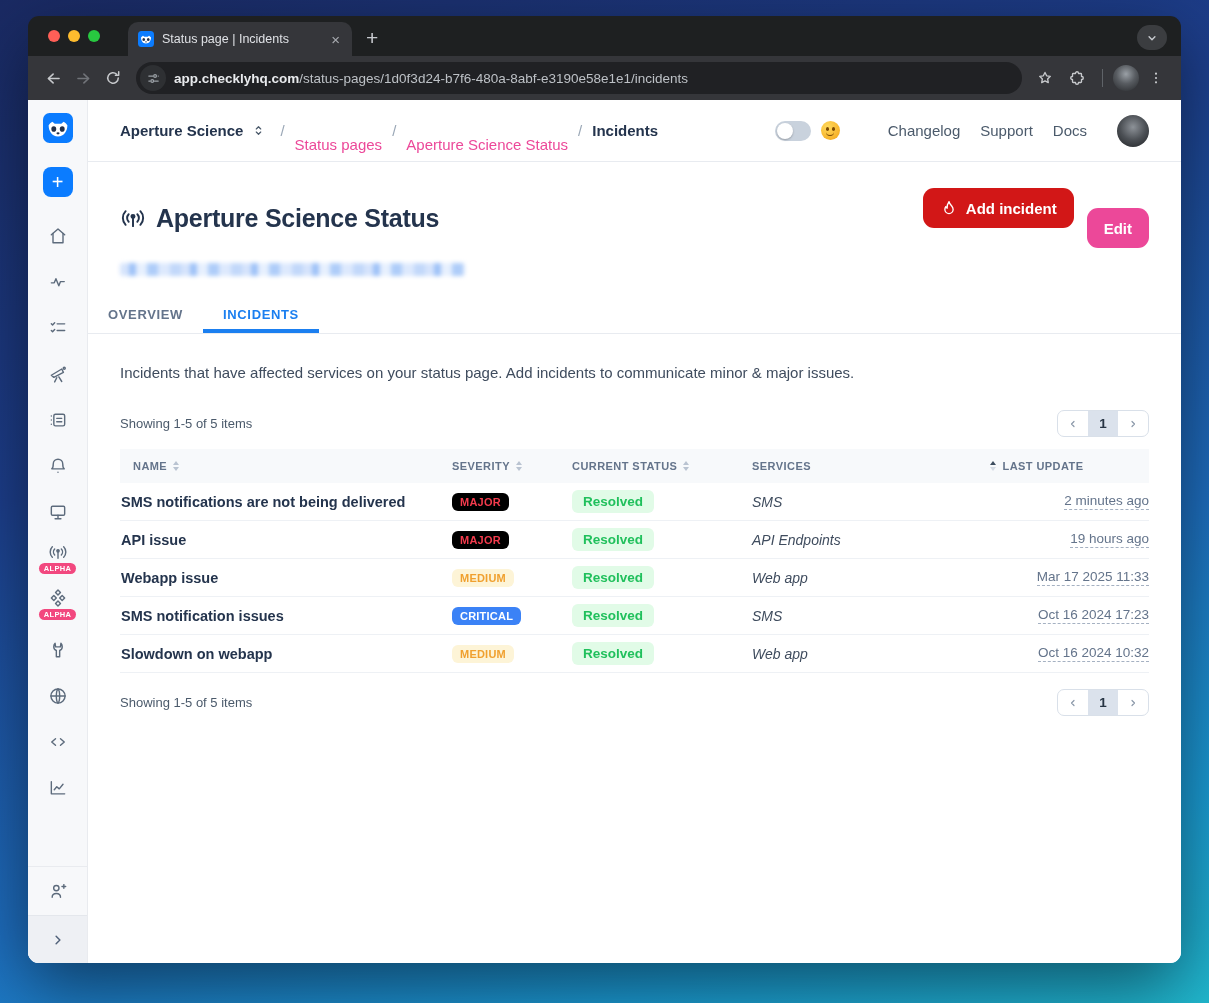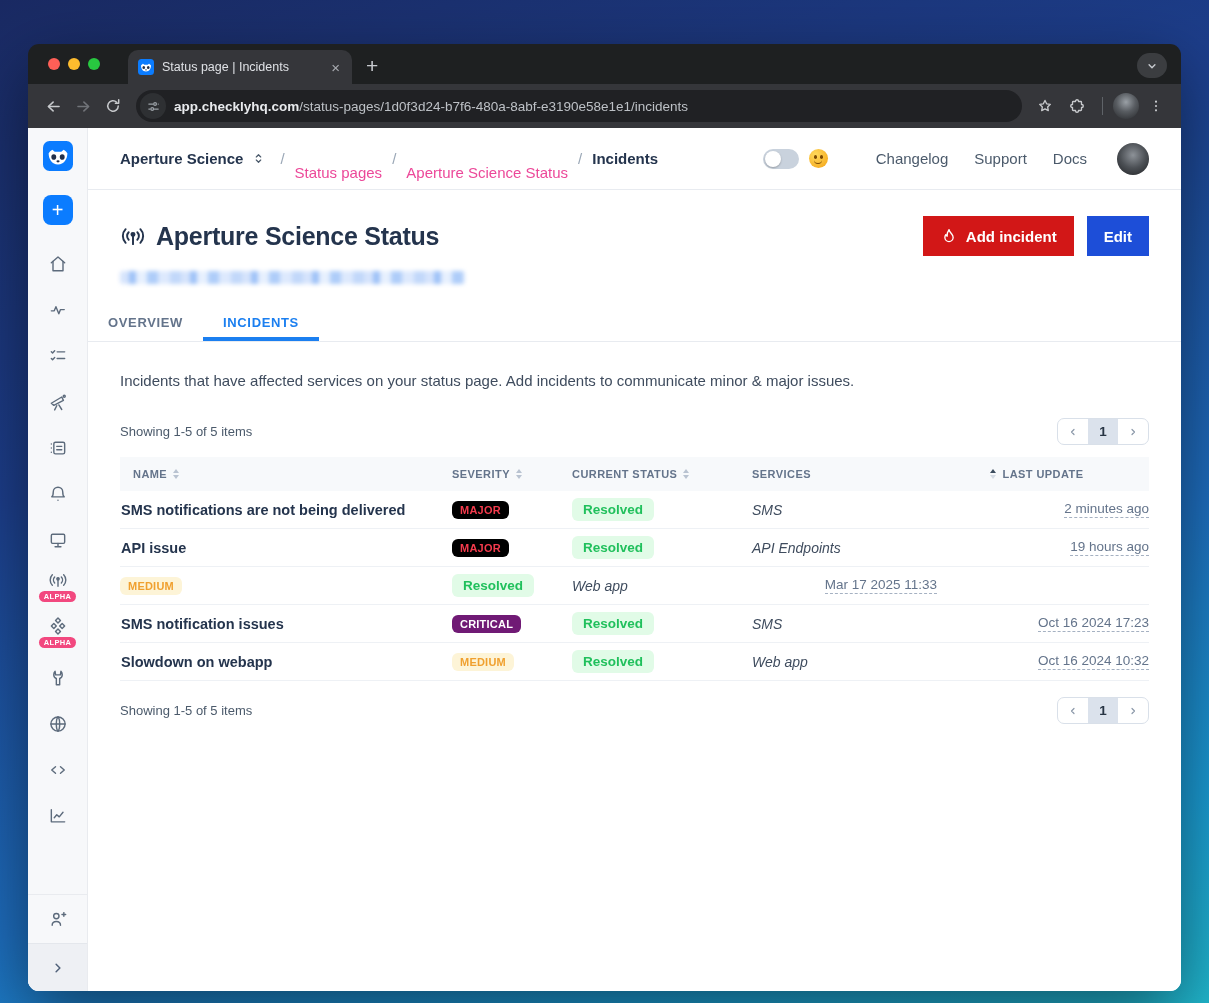--- a/index.html
+++ b/index.html
@@ -1,20 +1,20 @@
 <!DOCTYPE html>
 <html><head>
 <meta charset="utf-8">
 <style>
   * { box-sizing: border-box; }
   html,body { margin:0; padding:0; width:1209px; height:1003px; overflow:hidden;
     font-family:"Liberation Sans", sans-serif; }
   .canvas { width:1209px; height:1003px; position:relative;
     background:linear-gradient(160deg,#1a2a63 0%,#1d3f8d 35%,#1e6fc0 65%,#1b9bd4 85%,#21b9cf 100%); }
-  .window { position:absolute; left:28px; top:44px; width:1153px; height:947px;
+  .window { position:absolute; left:28px; top:16px; width:1153px; height:947px;
     border-radius:11px; overflow:hidden; box-shadow:0 24px 70px rgba(0,0,0,.5); display:flex; flex-direction:column; }
 
   
   .tabstrip { height:40px; background:#1e2021; position:relative; display:flex; align-items:flex-end; flex:none; }
   .traffic { position:absolute; left:20px; top:14px; display:flex; gap:8px; }
   .light { width:12px; height:12px; border-radius:50%; }
   .light.red{background:#ff5f57}.light.yellow{background:#febc2e}.light.green{background:#28c840}
   .tab { margin-left:100px; width:224px; height:34px; background:#35363a; border-radius:10px 10px 0 0;
     display:flex; align-items:center; padding:0 8px 0 10px; gap:8px; }
   .tab-fav { width:16px; height:16px; flex:none; }
@@ -71,35 +71,35 @@
   .mode-group { display:flex; align-items:center; gap:10px; margin-right:48px; }
   .toggle { width:36px; height:20px; background:#c9d2dd; border-radius:10px; position:relative; }
   .toggle-knob { position:absolute; left:2px; top:2px; width:16px; height:16px; background:#fff;
     border-radius:50%; box-shadow:0 1px 2px rgba(0,0,0,.25); }
   .emoji-face { width:19px; height:19px; border-radius:50%; position:relative;
     background:radial-gradient(circle at 35% 30%, #ffd95c 0%, #f7b32a 70%, #ef9d1b 100%); }
   .emoji-face::before { content:''; position:absolute; left:5px; top:6px; width:3px; height:3.5px;
     background:#7c4a03; border-radius:50%; box-shadow:6px 0 0 #7c4a03; }
   .emoji-face::after { content:''; position:absolute; left:5.5px; top:9px; width:8px; height:5px;
     border-bottom:1.6px solid #7c4a03; border-radius:0 0 8px 8px; }
-  .nav-links { display:flex; align-items:center; gap:26px; margin-right:30px; }
+  .nav-links { display:flex; align-items:center; gap:20px; margin-right:30px; }
   .nav-link { color:#4b5a6b; font-size:15px; text-decoration:none; }
   .avatar-lg { width:32px; height:32px; border-radius:50%;
     background:radial-gradient(circle at 50% 38%, #8d9298 0%, #4c5055 50%, #1f2124 100%); }
 
   
   .main { flex:1; padding:0 32px; overflow:hidden; }
   .page-head { margin-top:26px; display:flex; align-items:center; }
   .head-icon { color:#24344d; display:flex; }
   .page-title { font-size:25px; font-weight:700; color:#24344d; margin:0 0 0 10px; letter-spacing:-.01em; }
   .head-actions { margin-left:auto; display:flex; gap:13px; }
-  .btn { height:40px; border-radius:0; display:flex; align-items:center; gap:8px; font-size:15px;
+  .btn { height:40px; border-radius:11px; display:flex; align-items:center; gap:8px; font-size:15px;
     font-weight:700; color:#fff; padding:4px 17px; border:none; }
   .btn-danger { background:#d21717; }
-  .btn-success { background:#1d4ed8; }
+  .btn-success { background:#ec4899;margin-top:20px; }
   .redacted-link { margin-top:15px; width:345px; height:13px; border-radius:3px; display:block;
     background:repeating-linear-gradient(90deg,#d6e4fc 0 9px,#9ec2f7 9px 16px,#e7f0fe 16px 27px,#aecdf9 27px 38px,#dde9fd 38px 50px,#c2d8fa 50px 61px);
     filter:blur(2.2px); }
   .tabs { margin:20px -32px 0; border-bottom:1px solid #e8ebf0; display:flex; }
   .tabbtn { height:37px; padding:4px 20px 0; display:flex; align-items:center; font-size:13px; font-weight:700;
     letter-spacing:.05em; color:#64748b; border-bottom:4px solid transparent; }
   .tabbtn.active { color:#1b7ff0; border-bottom-color:#1b7ff0; }
   .desc { margin-top:30px; font-size:15px; color:#3f4c5e; }
   .list-head { margin-top:29px; display:flex; justify-content:space-between; align-items:center; }
   .showing { font-size:13px; color:#4b5a6b; }
@@ -118,21 +118,21 @@
   .tri.up { border-bottom:4px solid #b9c3d1; }
   .tri.down { border-top:4px solid #b9c3d1; }
   .sort.active .tri.up { border-bottom-color:#3c4c5e; }
   .sort.active .tri.down { border-top-color:#d4dbe4; }
   .trow { height:38px; border-bottom:1px solid #eef1f5; }
   .td-name { font-size:14.5px; font-weight:700; color:#24344d; padding-left:1px; }
   .sev { display:inline-block; justify-self:start; font-size:11px; font-weight:700; letter-spacing:.02em;
     padding:3px 8px; border-radius:6px; }
   .sev-major { background:#000000; color:#f53b4d;text-align:center; }
   .sev-medium { background:#fdf4d7; color:#f0a02f; }
-  .sev-critical { background:#701a75; color:#fff; }
+  .sev-critical { background:#3b82f6; color:#fff; }
   .status-chip { display:inline-block; justify-self:start; background:#e1fbe7; color:#20c05c;
     font-size:13.5px; font-weight:600; padding:4px 11px; border-radius:6px; }
   .td-svc { font-size:14px; color:#3f4c5e;font-style:italic; }
   .td-date { justify-self:end; font-size:13.5px; color:#64748b;
     border-bottom:1px dashed #a5b1c2; padding-bottom:1px; }
   .list-foot { margin-top:16px; display:flex; justify-content:space-between; align-items:center; }
 </style>
 </head>
 <body>
 
@@ -475,20 +475,21 @@
               <span class="td-date">2 minutes ago</span>
             </div>
             <div class="trow">
               <span class="td-name">API issue</span>
               <span class="sev sev-major">MAJOR</span>
               <span class="status-chip">Resolved</span>
               <span class="td-svc">API Endpoints</span>
               <span class="td-date">19 hours ago</span>
             </div>
             <div class="trow">
+              <span class="td-name">Webapp issue</span>
               <span class="sev sev-medium">MEDIUM</span>
               <span class="status-chip">Resolved</span>
               <span class="td-svc">Web app</span>
               <span class="td-date">Mar 17 2025 11:33</span>
             </div>
             <div class="trow">
               <span class="td-name">SMS notification issues</span>
               <span class="sev sev-critical">CRITICAL</span>
               <span class="status-chip">Resolved</span>
               <span class="td-svc">SMS</span>

